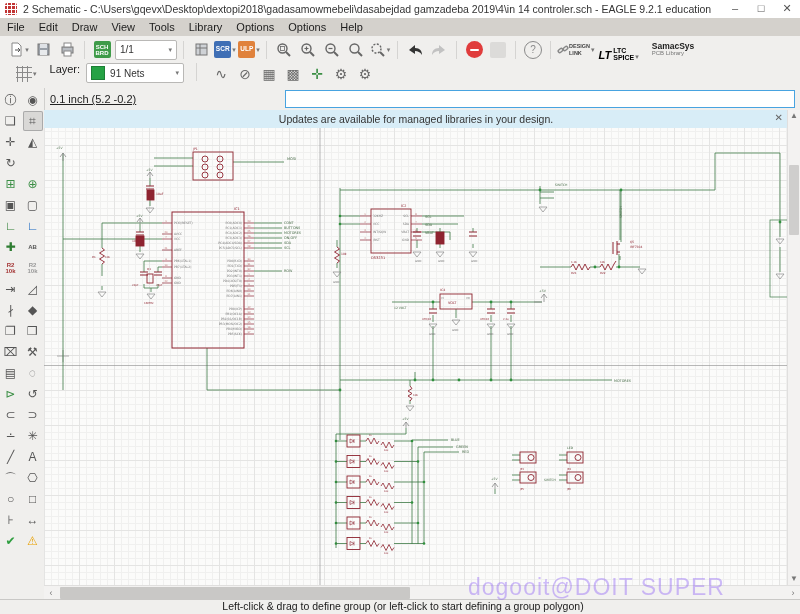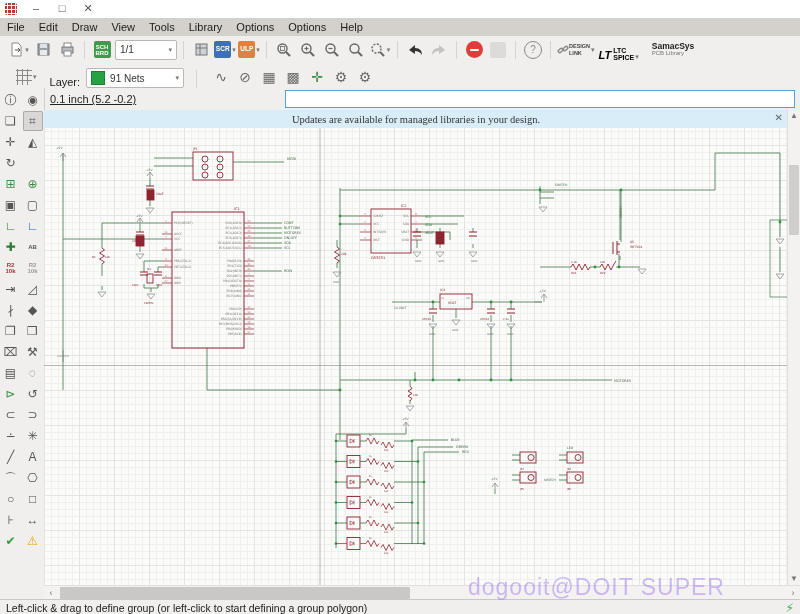--- a/index.html
+++ b/index.html
@@ -19,21 +19,21 @@
 
   
   #menubar{left:0;top:18px;width:800px;height:18px;background:#d4d1cc;display:flex;align-items:center;
            border-bottom:1px solid #c3c0bb;}
   .menu-item{padding:0 7px;font-size:11px;color:#1c1c1c;}
 
   
   #toolbar1{left:0;top:36px;width:800px;height:27px;background:#f0efed;border-bottom:6px solid #15803d;
             display:flex;align-items:center;}
   #toolbar2{left:0;top:63px;width:800px;height:25px;background:#f0efed;border-bottom:1px solid #dddcda;
-            display:flex;align-items:flex-end;}
+            display:flex;align-items:flex-start;}
   .tbtn{height:22px;min-width:22px;display:flex;align-items:center;justify-content:center;
         margin:0 1px;border-radius:2px;color:#6a6a6a;position:relative;}
   .tsep{width:1px;height:18px;background:#d5d4d2;margin:0 5px;}
   .caret{font-size:7px;color:#777;margin-left:1px;}
   .badge{width:17px;height:17px;border-radius:2px;color:#fff;font-weight:bold;font-size:6px;
          display:flex;align-items:center;justify-content:center;flex-direction:column;line-height:1;}
   #sheet-combo{width:52px;height:18px;background:#fff;border:1px solid #b9b8b6;border-radius:2px;
                display:flex;align-items:center;justify-content:space-between;padding:0 4px;font-size:10px;color:#333;}
   #stop-button{width:17px;height:17px;border-radius:50%;background:#e03c3c;position:relative;}
   #stop-button::after{content:"";position:absolute;left:4px;top:7.5px;width:9px;height:2.5px;background:#fff;border-radius:1px;}
@@ -72,49 +72,50 @@
 
   
   #canvas{left:44px;top:110px;width:744px;height:475px;background-color:#fbfbfa;
     background-image:
       linear-gradient(#e4e4e3 1px,transparent 1px),
       linear-gradient(90deg,#e4e4e3 1px,transparent 1px),
       linear-gradient(#f0f0ef 1px,transparent 1px),
       linear-gradient(90deg,#f0f0ef 1px,transparent 1px);
     background-size:35px 35px,35px 35px,7px 7px,7px 7px;overflow:hidden;}
   #notifbar{left:0;top:0;width:744px;height:18px;background:#d8edf7;display:flex;align-items:center;
-            justify-content:center;font-size:10.5px;color:#333;font-family:Liberation Serif, serif;}
+            justify-content:center;font-size:10.5px;color:#333;}
   #notif-link{font-weight:bold;text-decoration:underline;color:#123c66;margin-left:4px;}
   #notif-close{position:absolute;right:5px;top:2px;color:#666;font-size:10px;}
   #schsvg{position:absolute;left:0;top:18px;}
   svg{font-family:"DejaVu Sans",sans-serif;}
   text{fill:#707070;}
   .pref{fill:#8e2430;}
   .pnet{fill:#476b47;}
   .ppin{fill:#777;}
   .pnum{fill:#b65c5c;}
 
   
   #vscroll{right:0;top:110px;width:12px;height:475px;background:#f3f2f1;border-left:1px solid #e0dfde;}
   #vthumb{position:absolute;left:1px;top:55px;width:10px;height:70px;background:#cfcecd;border-radius:1px;}
   .sarrow{position:absolute;left:0;width:12px;height:12px;color:#777;font-size:8px;text-align:center;line-height:12px;}
   #hscroll{left:44px;top:585px;width:756px;height:14px;background:#f3f2f1;border-top:1px solid #e0dfde;}
   #hthumb{position:absolute;left:16px;top:1px;width:350px;height:12px;background:#c9c8c6;border-radius:1px;}
   .harrow{position:absolute;top:0;width:14px;height:14px;color:#777;font-size:9px;text-align:center;line-height:14px;}
   #statusbar{left:0;top:599px;width:800px;height:15px;background:#f0efed;border-top:1px solid #c9c8c6;
-             display:flex;align-items:center;font-size:10.5px;color:#1a1a1a;}
+             display:flex;align-items:center;font-size:10.5px;color:#1a1a1a;flex-direction:column;}
   #status-msg{padding-left:6px;flex:1;}
   #bolt{color:#2fae4a;font-size:12px;padding-right:6px;font-weight:bold;}
   #watermark{left:468px;top:574px;font-size:23px;color:#8b5cf6;opacity:.4;letter-spacing:1px;z-index:5;}
 </style>
 </head>
 <body>
 
 <div id="titlebar" class="abs">
   <div id="app-icon"></div>
+  <div id="title-text">2 Schematic - C:\Users\gqevx\Desktop\dextopi2018\gadasamowmebeli\dasabejdad gamzadeba 2019\4\in 14 controler.sch - EAGLE 9.2.1 education</div>
   <div class="winbtn">–</div>
   <div class="winbtn">□</div>
   <div class="winbtn">✕</div>
 </div>
 
 <div id="menubar" class="abs">
   <span class="menu-item">File</span>
   <span class="menu-item">Edit</span>
   <span class="menu-item">Draw</span>
   <span class="menu-item">View</span>

